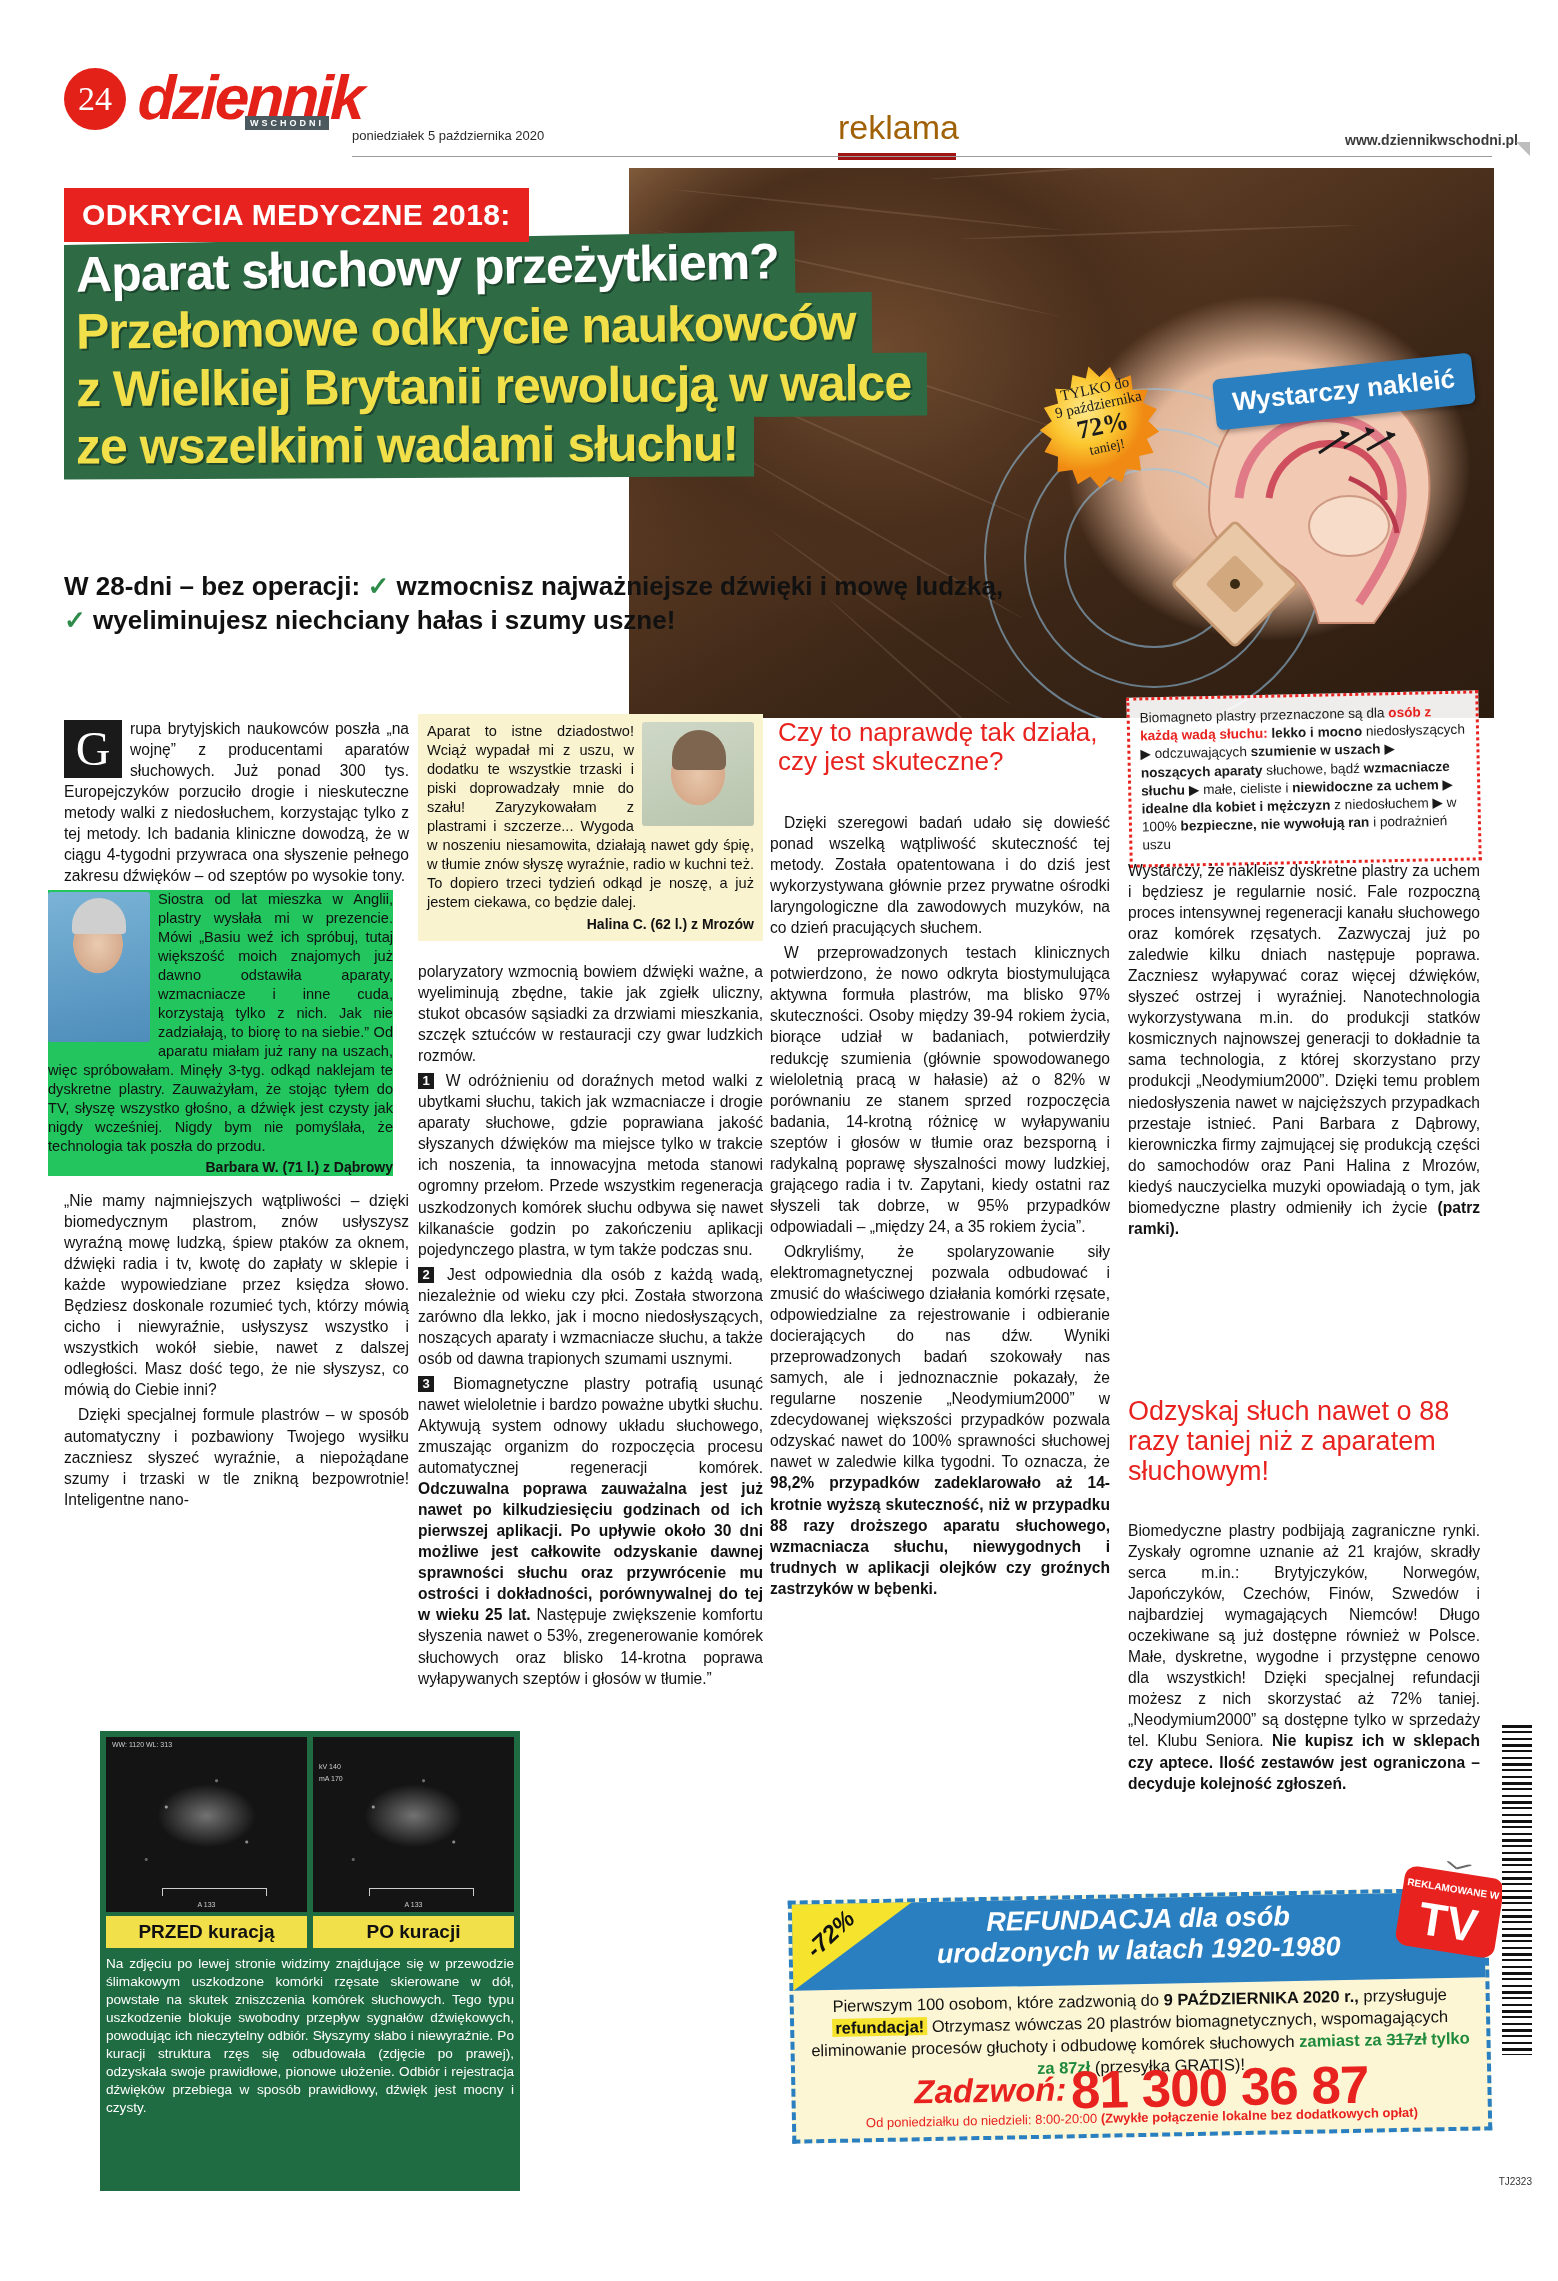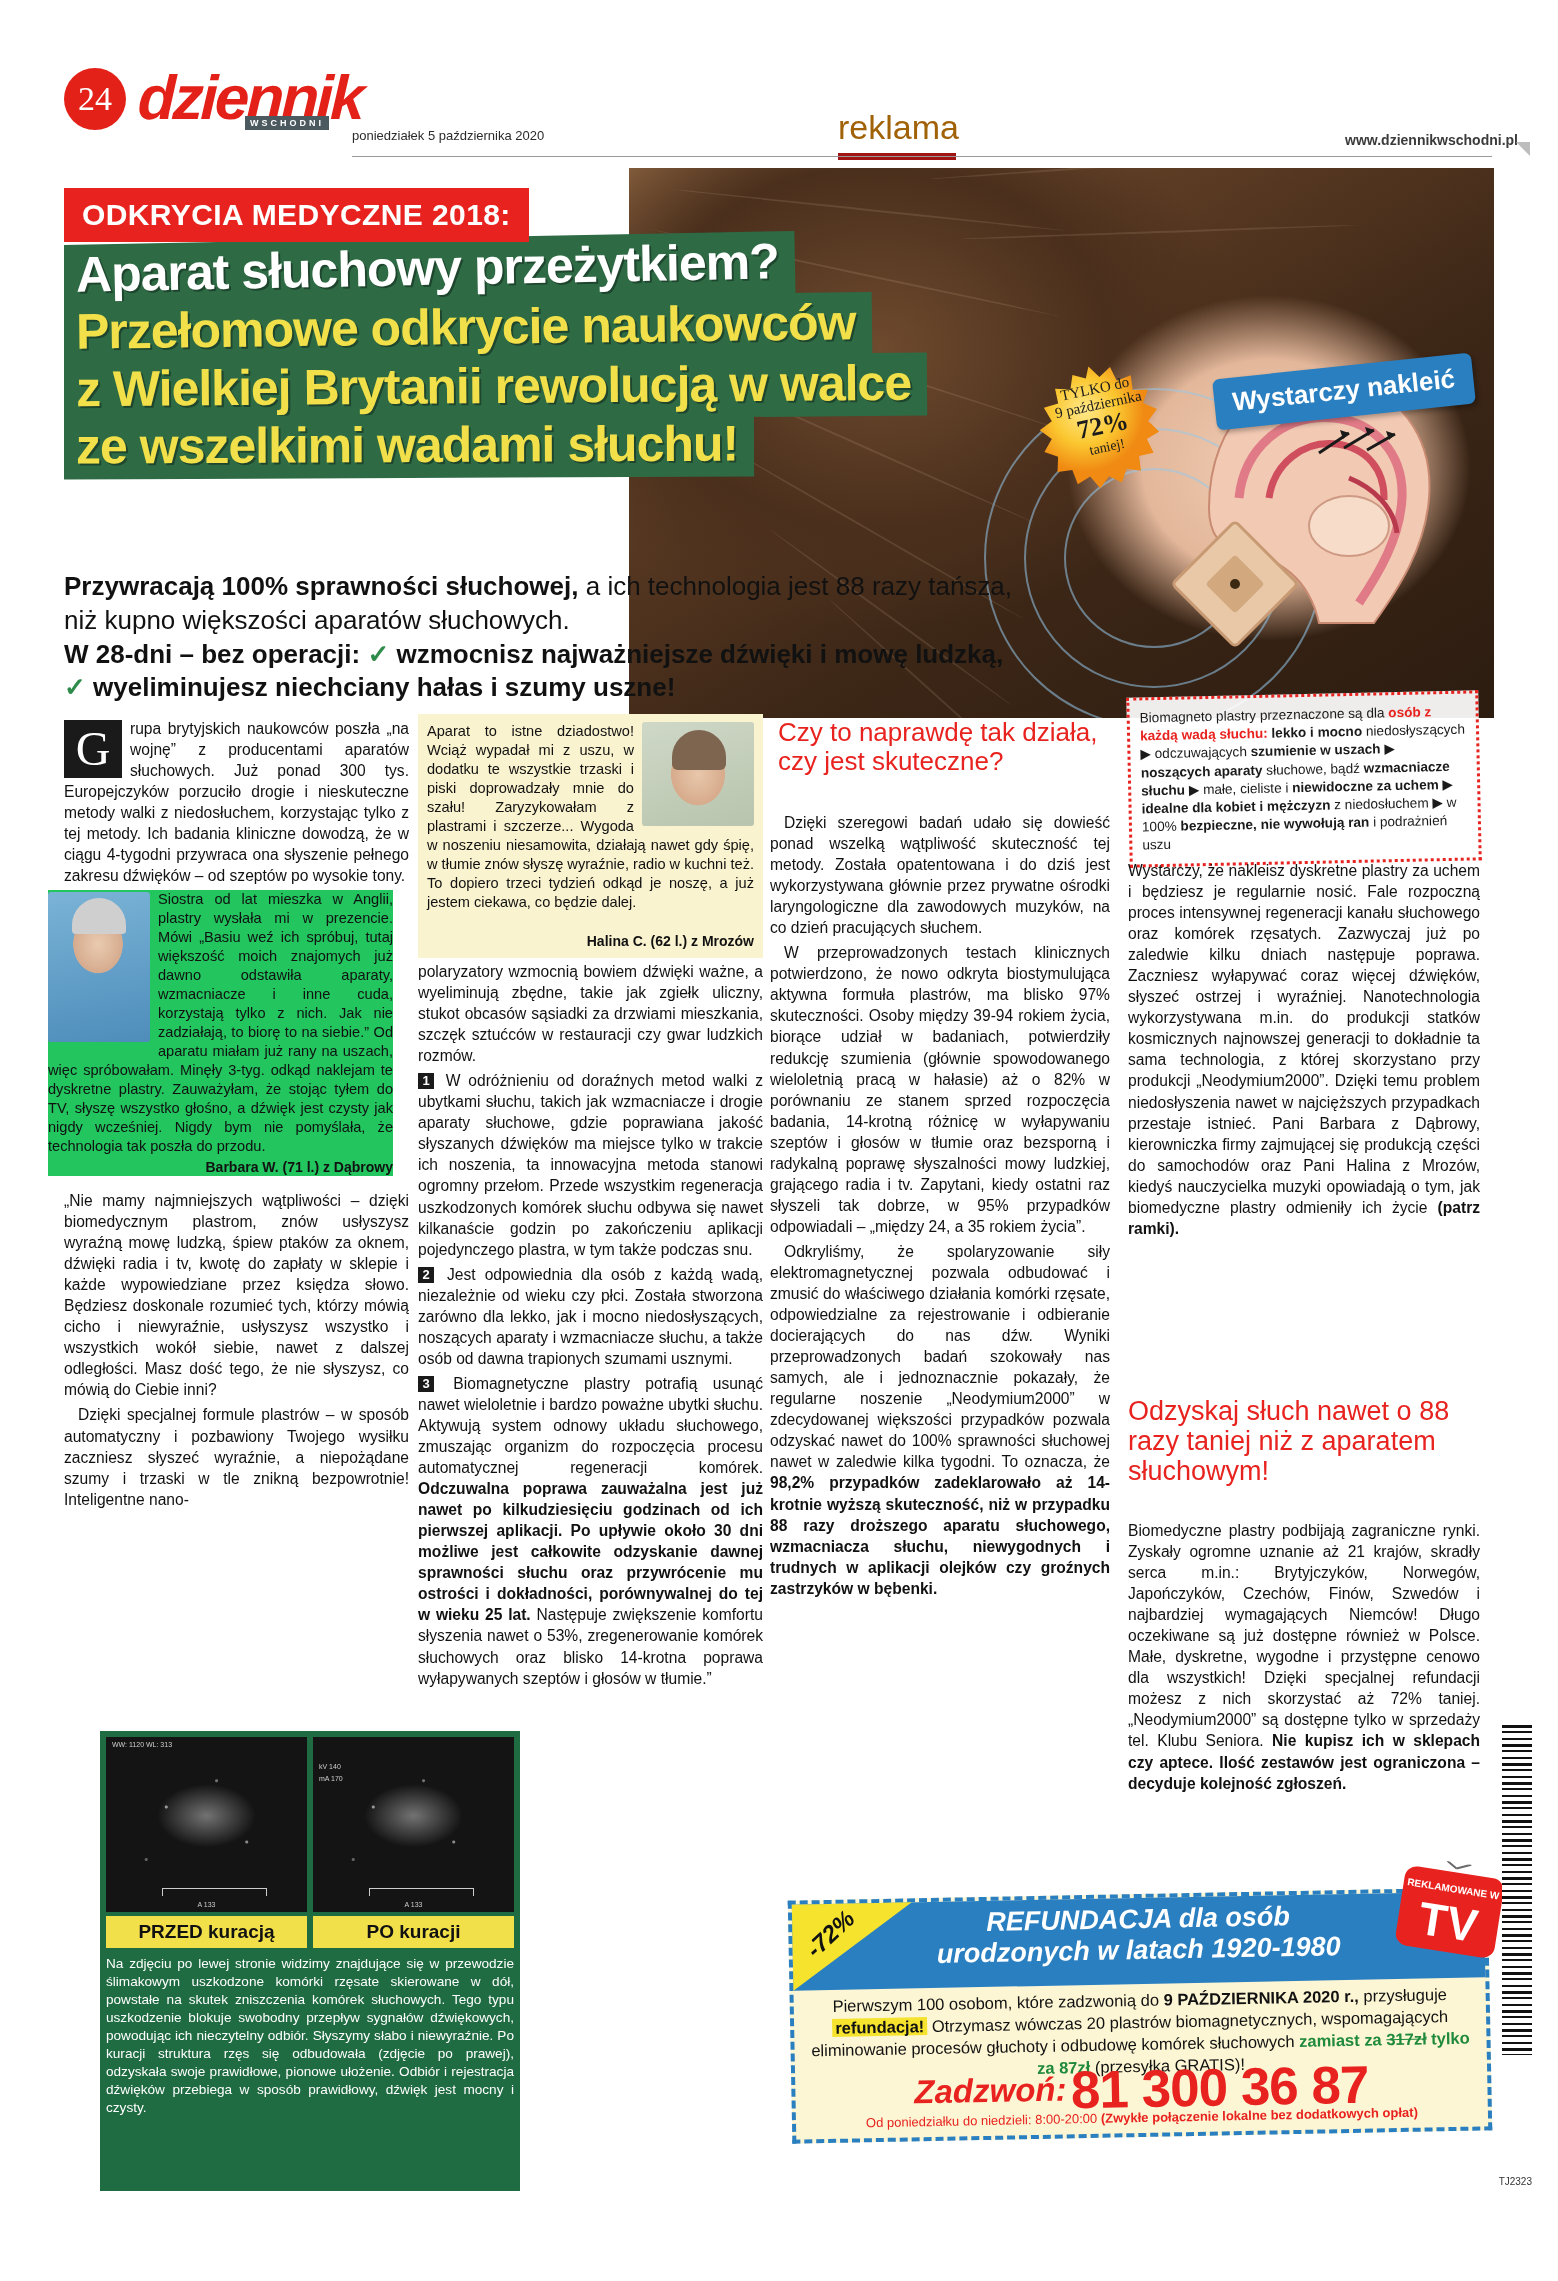--- a/index.html
+++ b/index.html
@@ -159,21 +159,21 @@
     width:58px; height:58px; line-height:58px; text-align:center;
     margin:2px 8px 0 0;
   }
 
   
   .testi {
     position:absolute; left:418px; top:714px; width:345px;
     background:#faf3cf; padding:8px 9px 8px 9px;
     font-size:14.6px; line-height:1.30; color:#111; text-align:justify;
   }
-  .testi .sig { display:block; text-align:right; font-weight:bold; margin-top:20px; font-size:14px; }
+  .testi .sig { display:block; text-align:right; font-weight:bold; margin-top:3px; font-size:14px; }
   .testi-photo {
     float:right; width:112px; height:104px; margin:0 0 4px 8px;
     background:
       radial-gradient(ellipse 38px 44px at 56px 52px, #e8c7ab 0%, #d7ab8c 70%, rgba(0,0,0,0) 72%),
       linear-gradient(160deg,#cfd8c7 0%, #b8c4ad 100%);
     border-radius:3px; position:relative; overflow:hidden;
   }
   .testi-photo:after {
     content:""; position:absolute; left:30px; top:8px; width:54px; height:40px;
     background:#7d6550; border-radius:28px 28px 6px 6px;
@@ -378,23 +378,20 @@
       <div class="sb-l2">9 października</div>
       <div class="sb-big">72%</div>
       <div class="sb-l4">taniej!</div>
     </div>
 
     <div class="blue-flag">Wystarczy nakleić</div>
   </div>
 
   <div class="lead">
     <div>
-      <b>Przywracają 100% sprawności słuchowej,</b><span> a ich technologia jest 88 razy tańsza, niż kupno większości aparatów słuchowych.</span>
-    </div>
-    <div>
       <b>W 28-dni – bez operacji:</b>
       <span class="tick">✓</span><b> wzmocnisz najważniejsze dźwięki i mowę ludzką,</b>
       <span class="tick">✓</span><b> wyeliminujesz niechciany hałas i szumy uszne!</b>
     </div>
   </div>
 
   <div class="infobox">
     <span>Biomagneto plastry przeznaczone są dla </span><span class="hi">osób z każdą wadą słuchu:</span><b> lekko i mocno</b><span> niedosłyszących</span> <span class="arrow">▶</span><span> odczuwających </span><b>szumienie w uszach</b> <span class="arrow">▶</span><b> noszących aparaty</b><span> słuchowe, bądź </span><b>wzmacniacze słuchu</b> <span class="arrow">▶</span><span> małe, cieliste i </span><b>niewidoczne za uchem</b> <span class="arrow">▶</span><b> idealne dla kobiet i mężczyzn</b><span> z niedosłuchem</span> <span class="arrow">▶</span><span> w 100% </span><b>bezpieczne, nie wywołują ran</b><span> i podrażnień uszu</span>
   </div>
 

